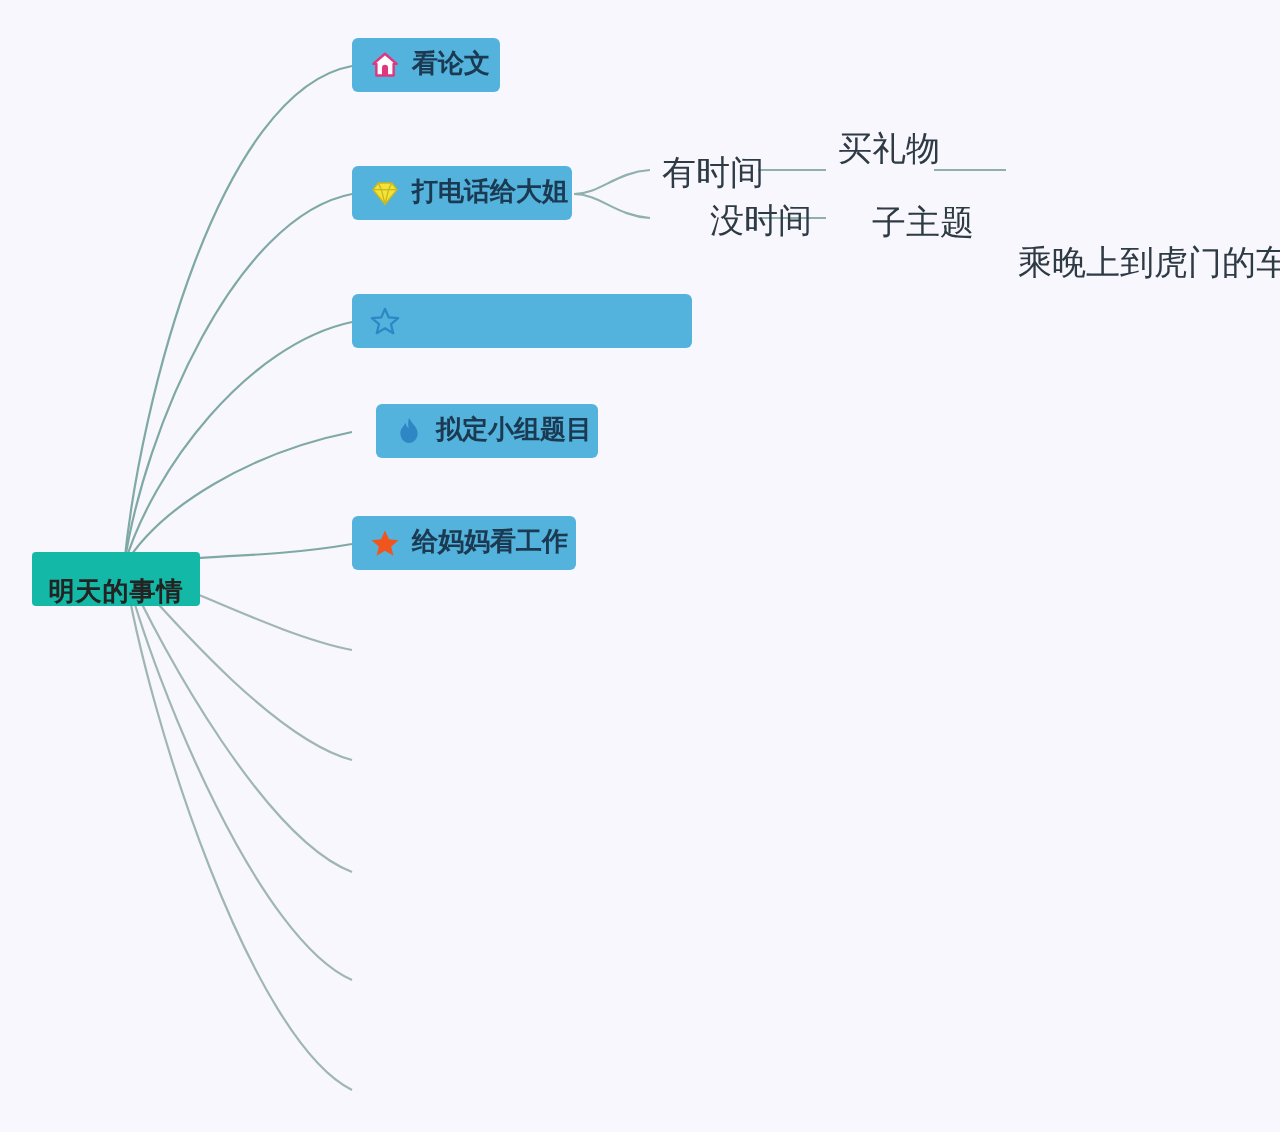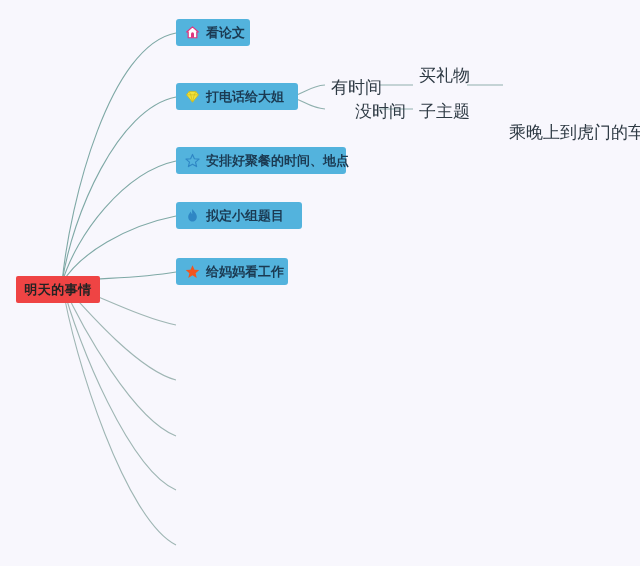--- a/index.html
+++ b/index.html
@@ -27,24 +27,24 @@
     pointer-events: none;
   }
 
   
   .root-node {
     position: absolute;
     left: 16px;
     top: 276px;
     width: 84px;
     height: 27px;
-    background: #ef4444;
+    background: #14b8a6;
     border-radius: 2px;
     display: flex;
-    align-items: center;
+    align-items: flex-end;
     justify-content: center;
     box-sizing: border-box;
   }
   .root-node .label {
     font-size: 13px;
     font-weight: bold;
     color: #232323;
     letter-spacing: 0.5px;
     line-height: 1;
     white-space: nowrap;
@@ -131,40 +131,39 @@
   <div class="topic-node" style="left:176px; top:19px; width:74px;">
     <span class="topic-icon">
       <svg viewBox="0 0 16 16" width="15" height="15">
         <path d="M8 2 L14.2 7.4 L12.6 7.4 L12.6 13.6 L3.4 13.6 L3.4 7.4 L1.8 7.4 Z" fill="#ffffff" stroke="#e0357f" stroke-width="1.3" stroke-linejoin="round"></path>
         <path d="M6.4 13.6 L6.4 9.4 A1.6 1.6 0 0 1 9.6 9.4 L9.6 13.6 Z" fill="#e0357f"></path>
       </svg>
     </span>
     <span class="label">看论文</span>
   </div>
 
-  <div class="topic-node" style="left:176px; top:83px; width:122px;">
+  <div class="topic-node" style="left:176px; top:83px; width:110px;">
     <span class="topic-icon">
       <svg viewBox="0 0 16 16" width="15" height="15">
         <path d="M4.4 2.6 L11.6 2.6 L14.4 6.2 L8 14 L1.6 6.2 Z" fill="#f2e23a" stroke="#cbb81c" stroke-width="0.8" stroke-linejoin="round"></path>
         <path d="M1.6 6.2 L14.4 6.2 M4.4 2.6 L6.1 6.2 L8 14 L9.9 6.2 L11.6 2.6" fill="none" stroke="#cbb81c" stroke-width="0.7"></path>
       </svg>
     </span>
     <span class="label">打电话给大姐</span>
   </div>
 
   <div class="topic-node" style="left:176px; top:147px; width:170px;">
     <span class="topic-icon">
       <svg viewBox="0 0 16 16" width="15" height="15">
         <path d="M8 1.5 L10 6.1 L15 6.5 L11.2 9.7 L12.4 14.5 L8 11.9 L3.6 14.5 L4.8 9.7 L1 6.5 L6 6.1 Z" fill="none" stroke="#2f86c4" stroke-width="1.2" stroke-linejoin="round"></path>
       </svg>
     </span>
-    <span class="label">安排好聚餐的时间、地点</span>
   </div>
 
-  <div class="topic-node" style="left:176px; top:202px; width:126px;">
+  <div class="topic-node" style="left:188px; top:202px; width:111px;font-family:Liberation Mono, monospace;">
     <span class="topic-icon">
       <svg viewBox="0 0 16 16" width="15" height="15">
         <path d="M8 1 C 9.6 4.2 12.6 5.6 12.6 9.2 C 12.6 12.1 10.5 14.4 8 14.4
                  C 5.5 14.4 3.4 12.1 3.4 9.2 C 3.4 6.6 5.2 5.8 6 3.6
                  C 6.6 5.2 7.1 5.9 7.8 6.6 C 7.4 4.6 7.5 2.6 8 1 Z" fill="#2f86c4"></path>
       </svg>
     </span>
     <span class="label">拟定小组题目</span>
   </div>
 
@@ -176,17 +175,17 @@
     </span>
     <span class="label">给妈妈看工作</span>
   </div>
 
   <div class="text-node" style="left:331px; top:79px;">有时间</div>
 
   <div class="text-node" style="left:331px; top:103px;margin-left:24px;">没时间</div>
 
   <div class="text-node" style="left:419px; top:67px;">买礼物</div>
 
-  <div class="text-node" style="left:419px; top:103px;font-family:Liberation Serif, serif;">子主题</div>
+  <div class="text-node" style="left:436px; top:103px;font-family:Liberation Serif, serif;">子主题</div>
 
   <div class="text-node" style="left:509px; top:79px;margin-top:45px;">乘晚上到虎门的车</div>
 
 </div>
 
 </body></html>

